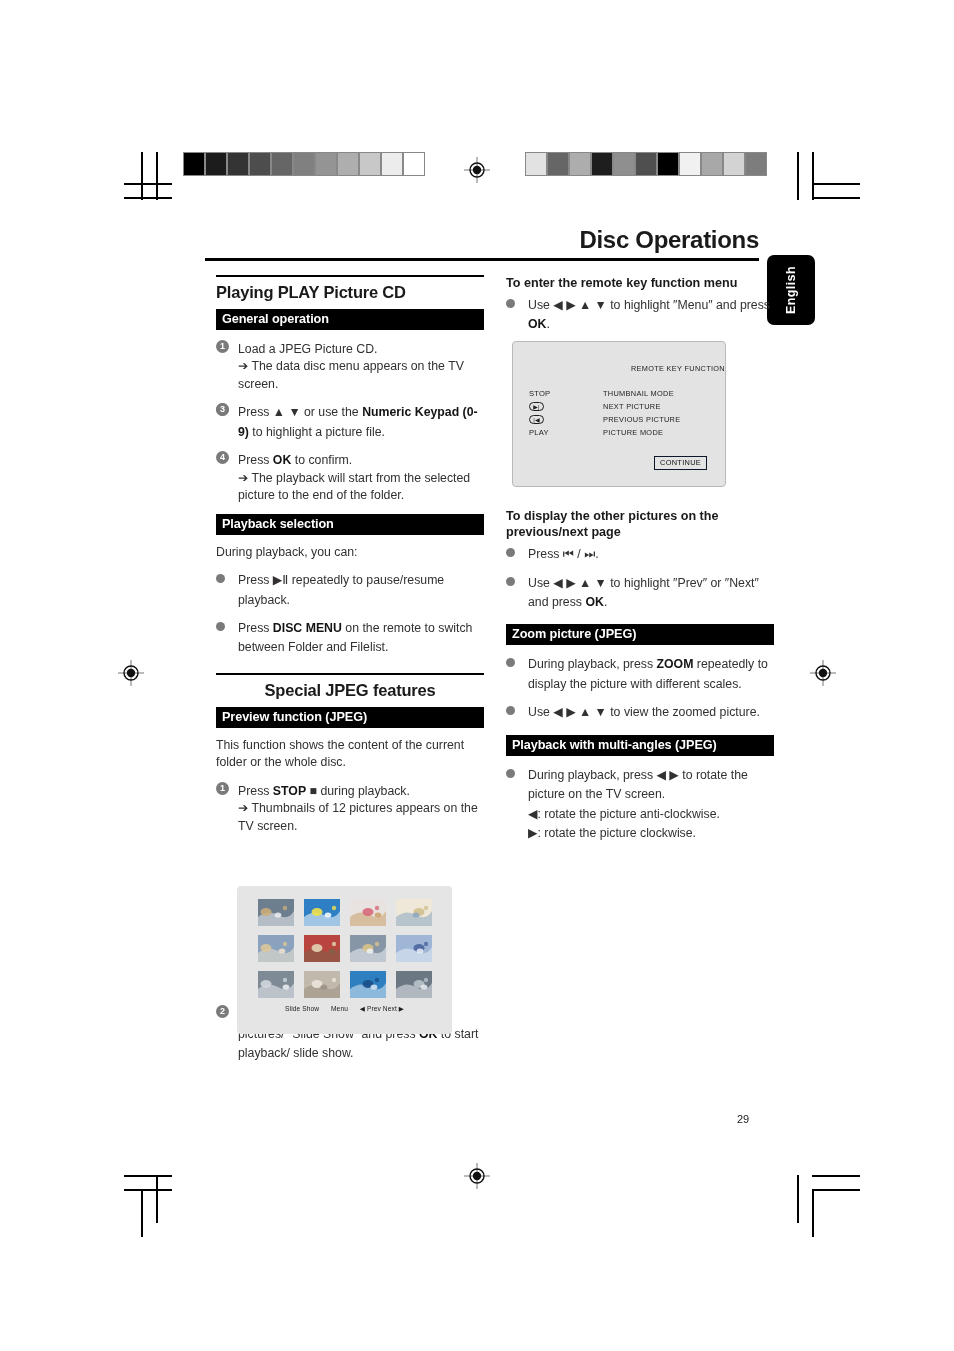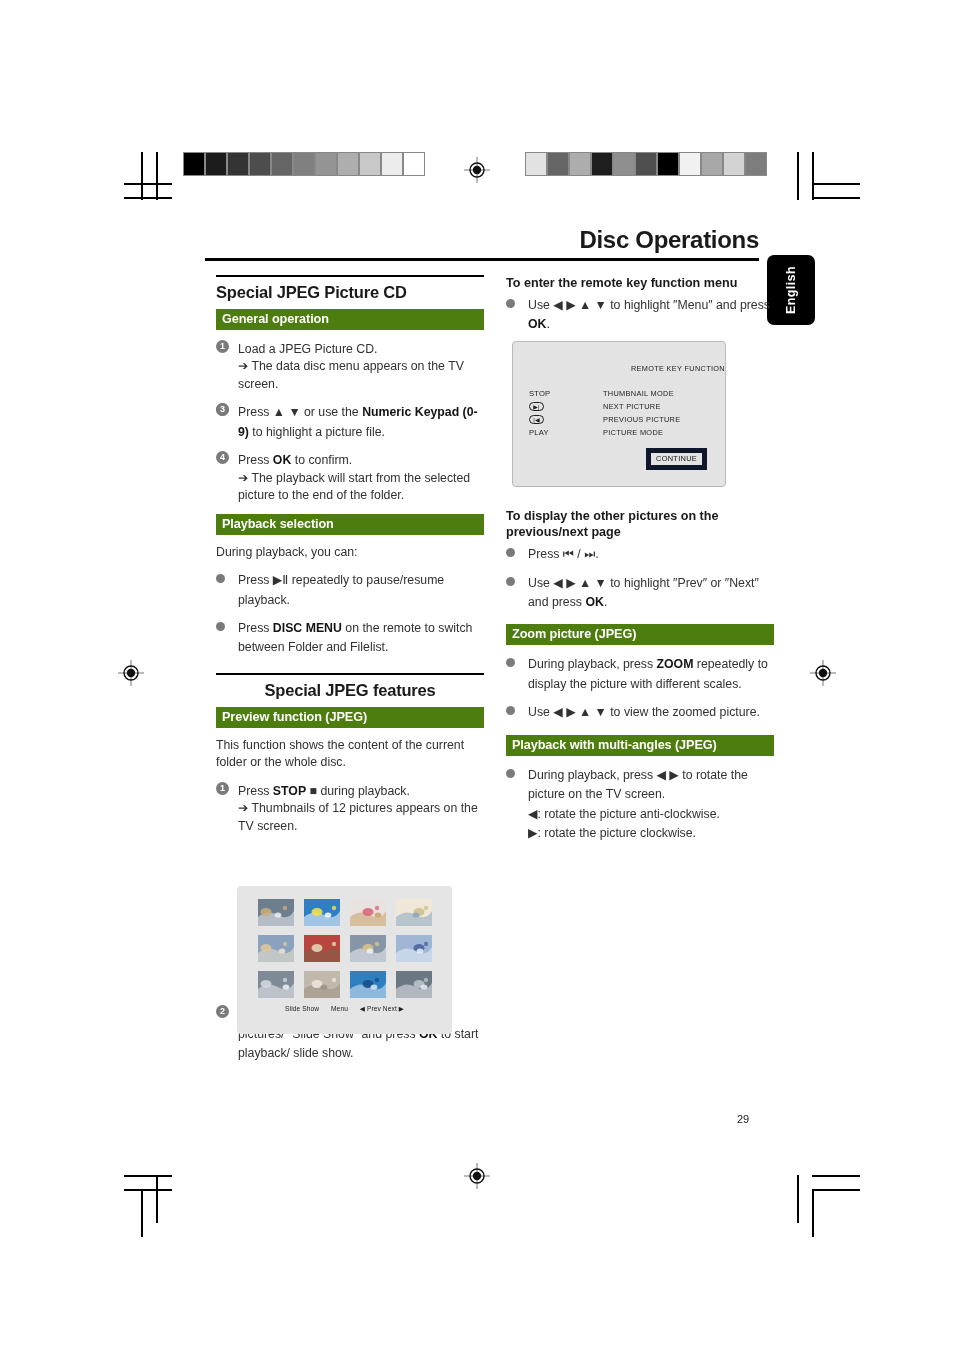--- a/index.html
+++ b/index.html
@@ -52,21 +52,21 @@
   .col-left  { left:216px; }
   .col-right { left:506px; }
 
   h2.section {
     font-size:16.5px; font-weight:bold; margin:0 0 7px 0; letter-spacing:-0.2px;
     color:#1a1a1a;
   }
   .topline { border-top:2px solid #000; padding-top:6px; }
 
   .bar {
-    background:#4d7c0f; color:#fff; font-weight:bold;
+    background:#000000; color:#fff; font-weight:bold;
     font-size:12.7px; padding:3px 6px 4px 6px; margin:6px 0 9px 0;
     letter-spacing:-0.1px;
   }
 
   p.txt {
     font-size:12.3px; line-height:1.42; margin:0 0 9px 0;
     color:#333030;
   }
 
   
@@ -104,21 +104,21 @@
   .osd-row { display:flex; align-items:center; height:13px; margin-bottom:0px; }
   .osd-key { width:74px; font-size:7.6px; color:#1c1c1c; letter-spacing:0.2px; display:flex; align-items:center; }
   .osd-val { font-size:7.4px; color:#1c1c1c; letter-spacing:0.3px; }
   .keyico {
     display:inline-flex; align-items:center; justify-content:center;
     width:15px; height:9px; border:1px solid #1c1c1c; border-radius:5px;
     font-size:6px; line-height:1; background:#e3e3e3;
   }
   .osd-continue {
     position:absolute; right:18px; bottom:16px;
-    border:5px solid #0f172a; padding:1px 5px 2px 5px;
+    border:1px solid #0f172a; padding:1px 5px 2px 5px;
     font-size:7.4px; letter-spacing:0.3px; color:#111; background:#e3e3e3;
   }
 
   
   .thumbscreen {
     position:absolute; left:237px; top:886px;
     width:215px; height:148px;
     background:#e5e5e5; border-radius:4px;
   }
   .thumbgrid {
@@ -218,21 +218,21 @@
 
   <div class="doc-title">Disc Operations</div>
   <div class="title-rule"></div>
 
   <div class="lang-tab">
     <span>English</span>
   </div>
 
   <div class="col col-left">
 
-    <h2 class="section topline">Special JPEG Picture CD</h2>
+    <h2 class="section topline">Playing PLAY Picture CD</h2>
 
     <div class="bar">General operation</div>
 
     <div class="item">
       <span class="num">1</span>
       <span class="body">
         <span>Load a JPEG Picture CD.</span><br>
         <span class="arrowline">➔ The data disc menu appears on the TV screen.</span>
       </span>
     </div>

